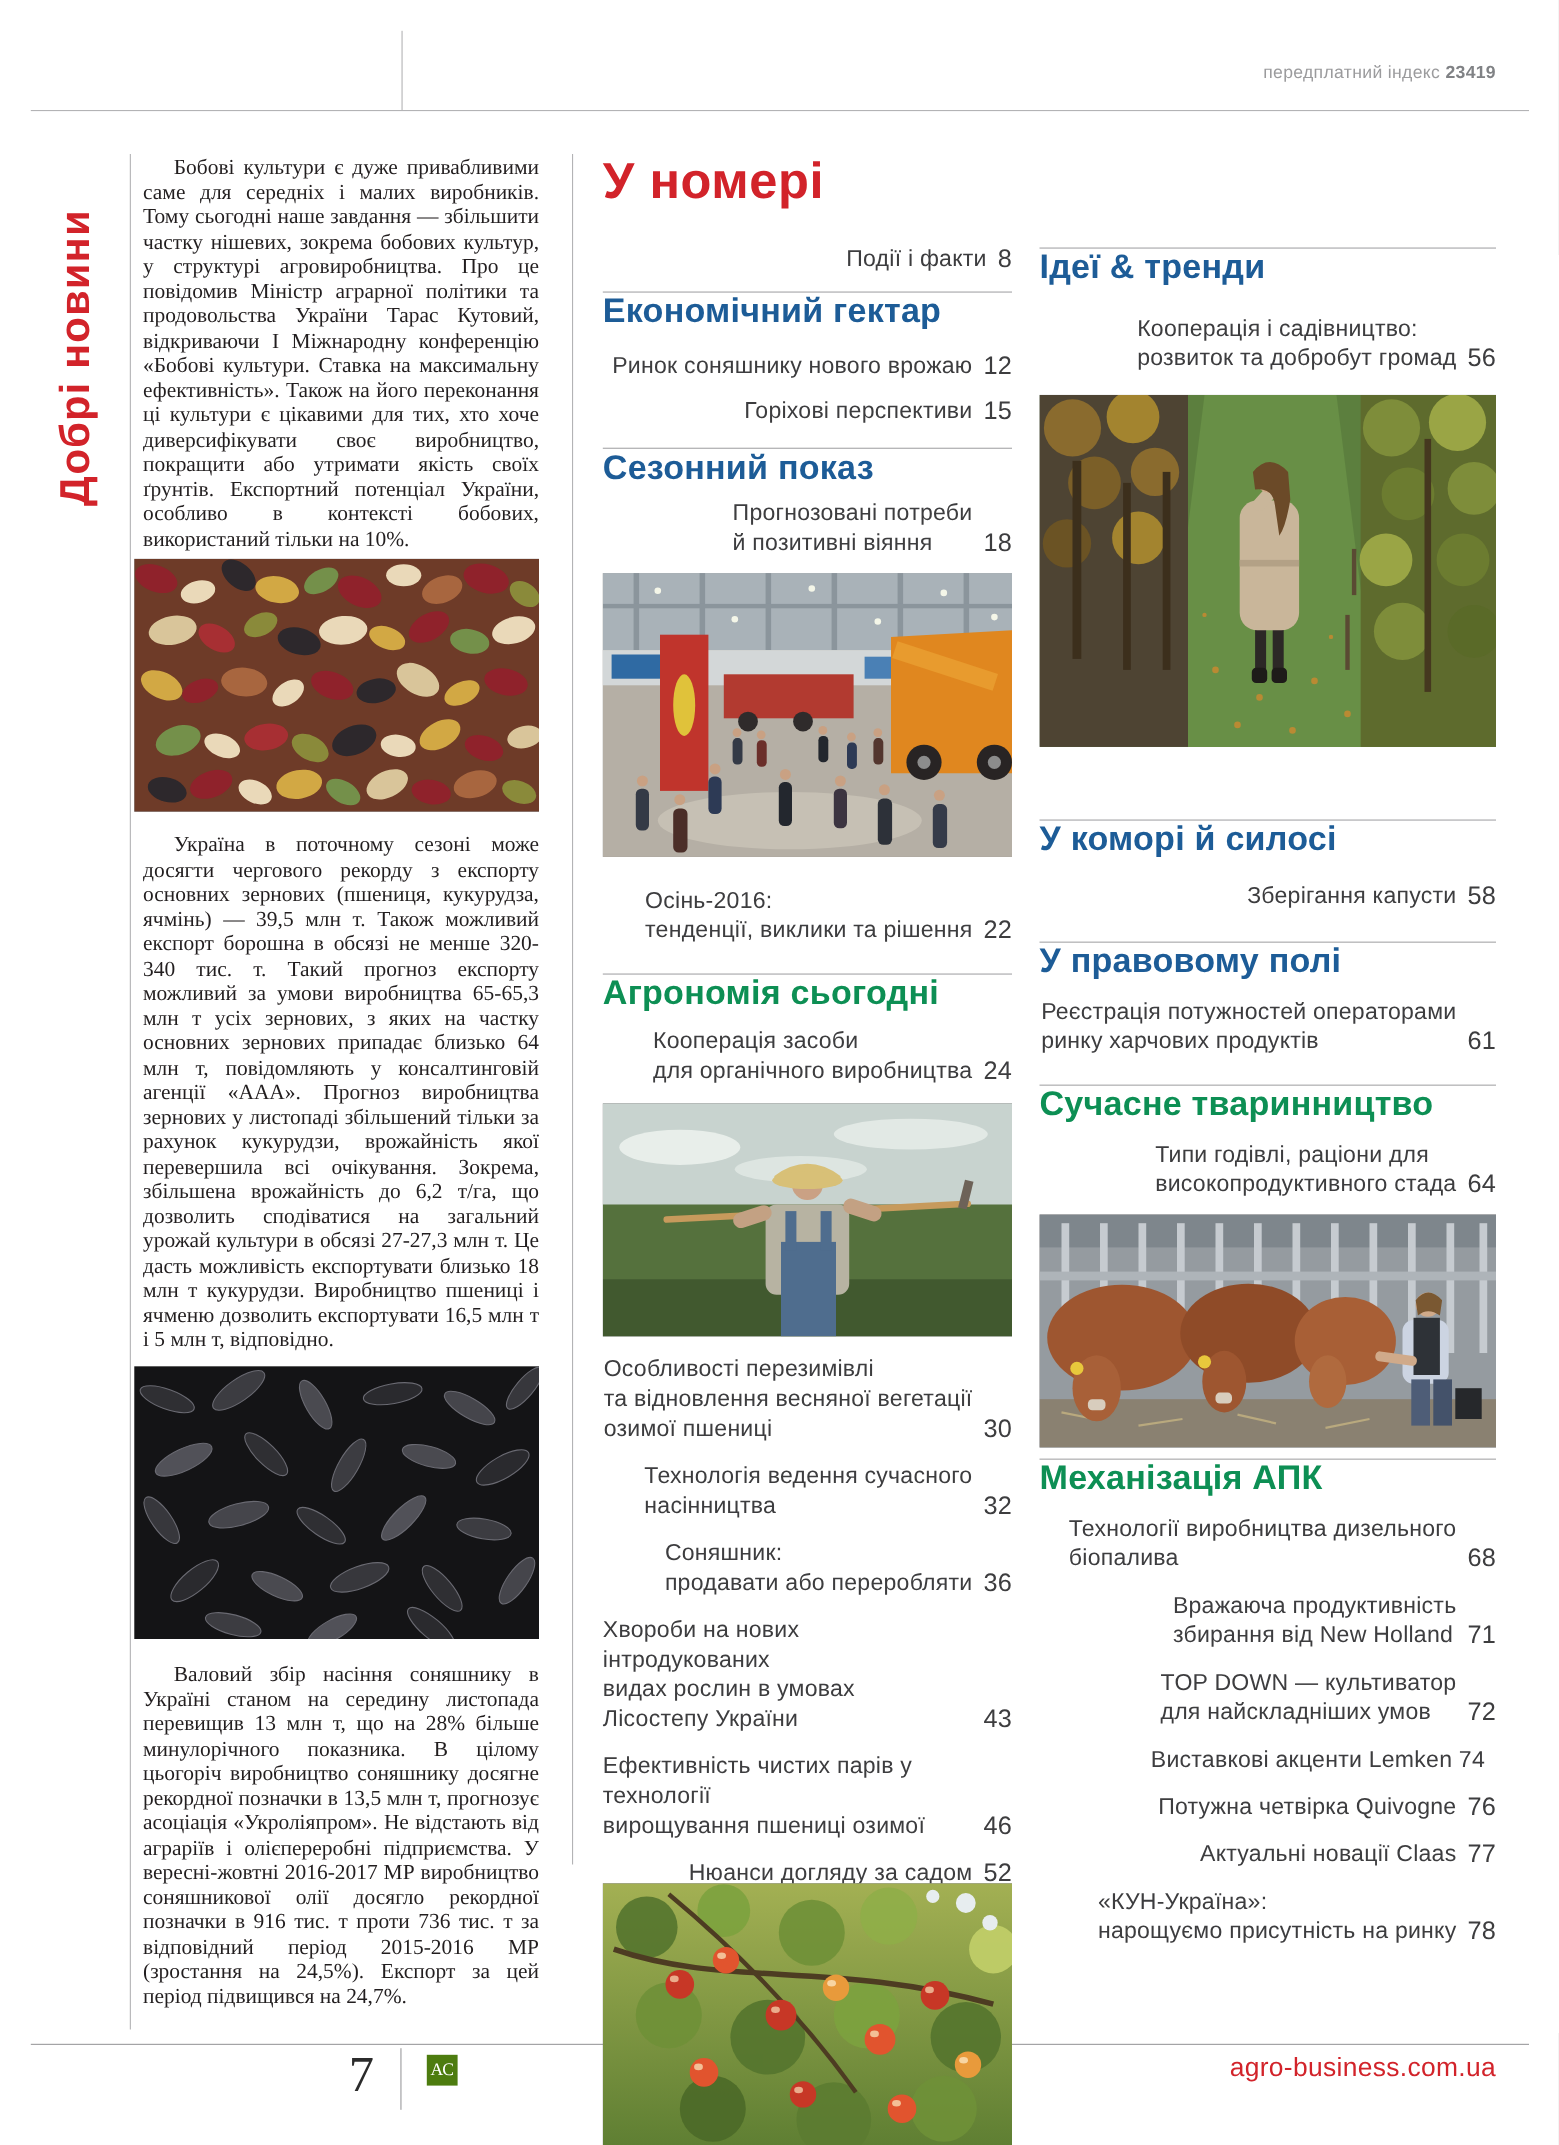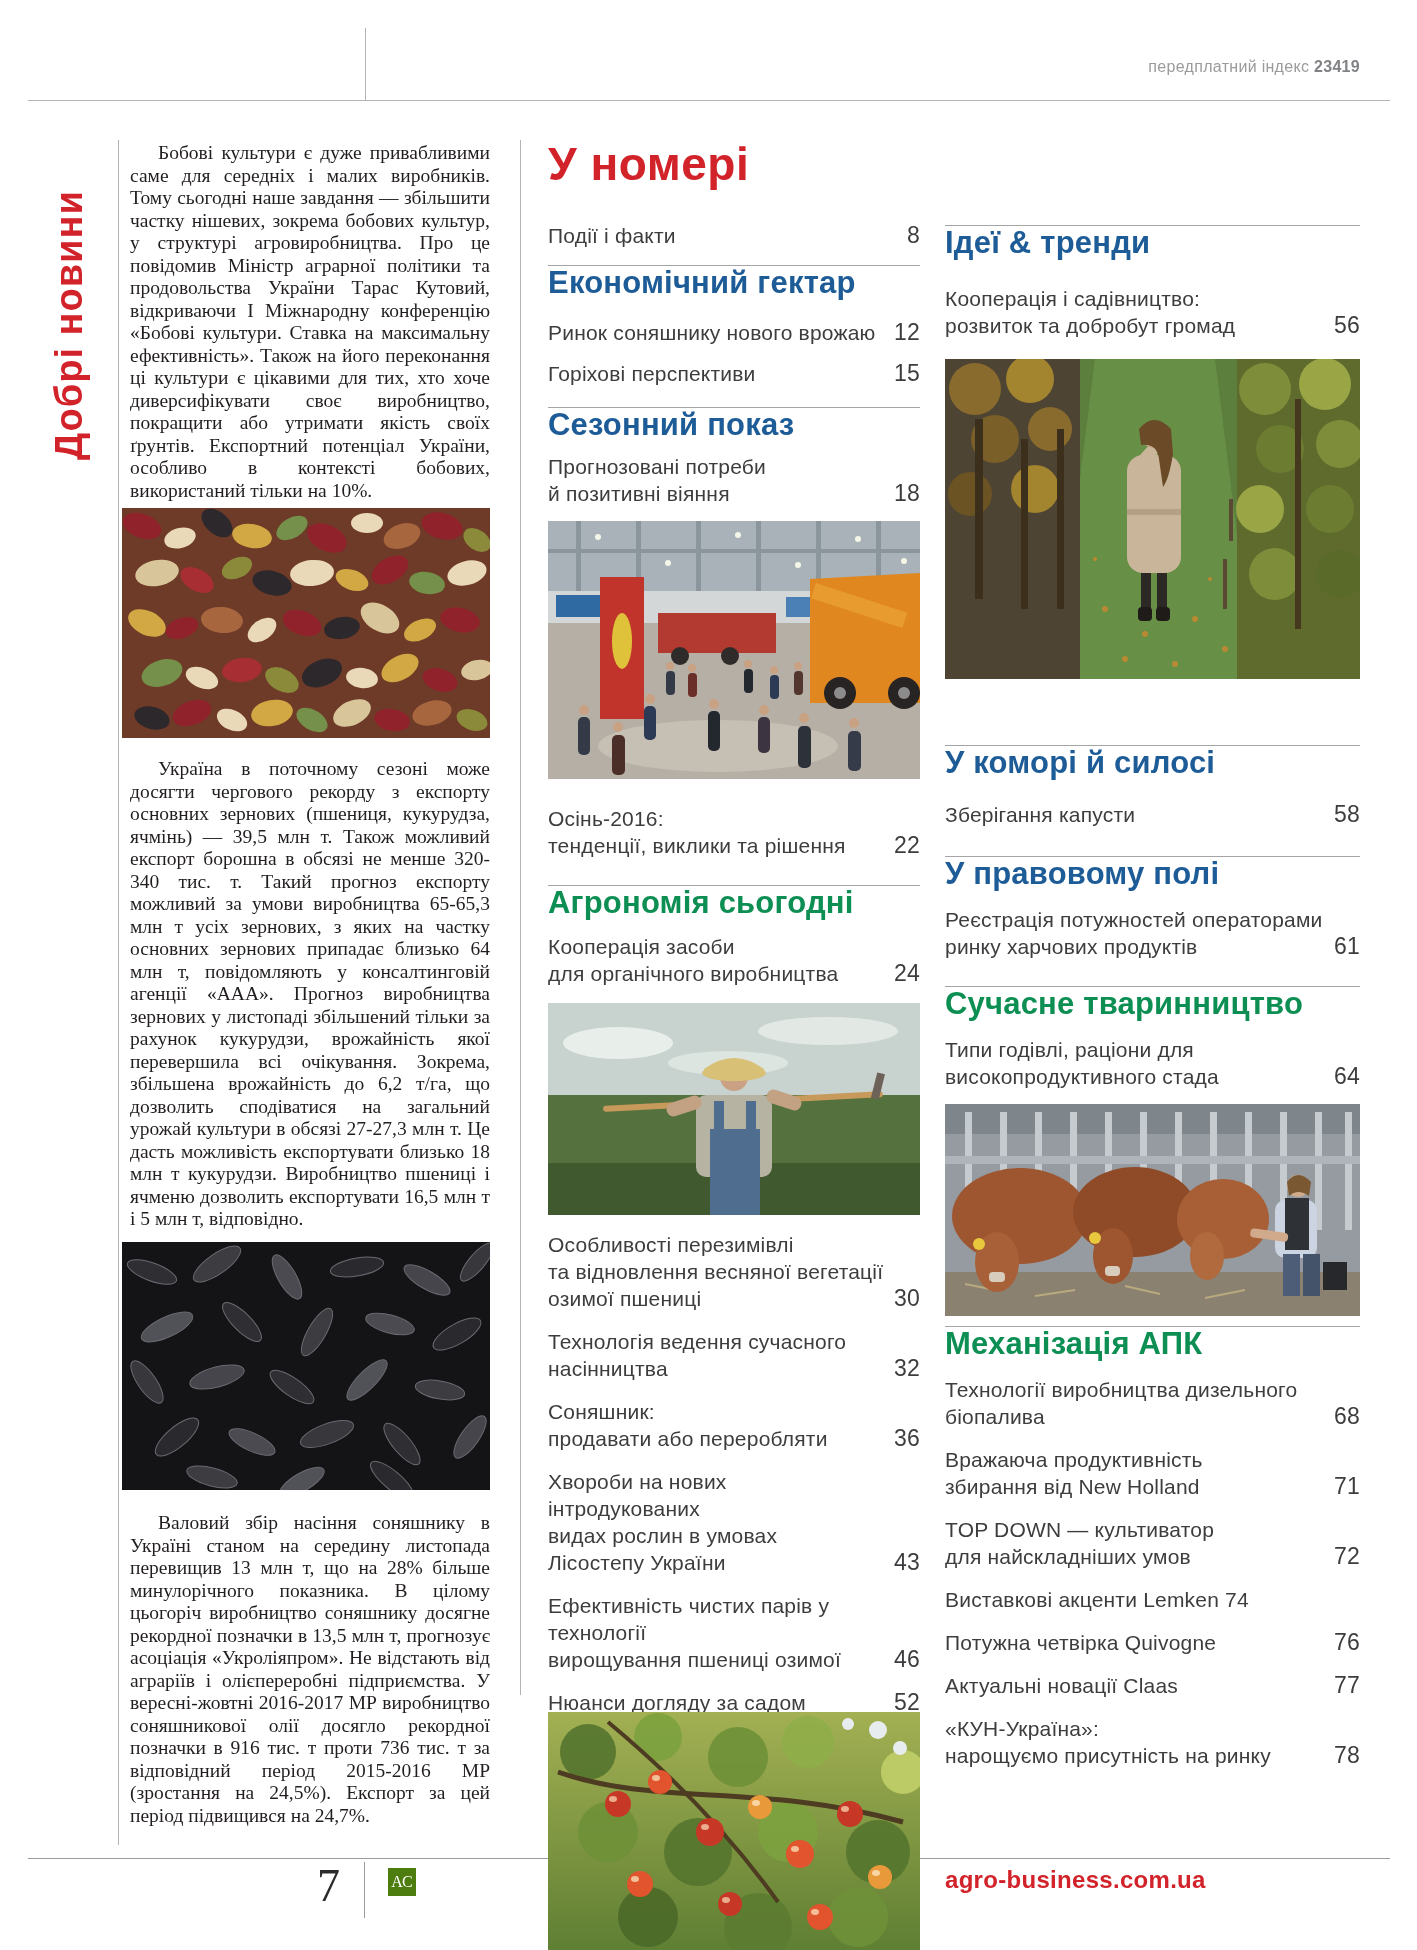--- a/index.html
+++ b/index.html
@@ -24,37 +24,37 @@
   
   .mid-vrule{position:absolute;left:520px;top:140px;width:1px;height:1555px;background:#b3b3b5;}
   .col{position:absolute;}
   .col-mid{left:548px;top:140px;width:372px;}
   .col-right{left:945px;top:225px;width:415px;}
   .toc-title{font-size:46px;line-height:48px;font-weight:bold;color:#d2232a;margin:0 0 34px 0;letter-spacing:.5px;}
   h2.sec{font-size:31px;line-height:33px;font-weight:bold;margin:0;letter-spacing:.2px;
          font-family:"Liberation Sans",sans-serif;}
   .blue{color:#1d5c97;} .green{color:#0d8f54;}
   .rule{border:0;border-top:1px solid #a5a5a7;margin:0;}
-  .entry{display:flex;justify-content:space-between;align-items:flex-end;
+  .entry{display:flex;justify-content:flex-end;align-items:flex-end;
          font-size:21px;line-height:27px;color:#3d3d3f;letter-spacing:.2px;}
   .entry .t{white-space:pre-line;}
   .entry .p{font-size:23px;margin-left:10px;color:#3d3d3f;}
   .ph-flow{width:100%;overflow:hidden;}
   .mt10{margin-top:10px}.mt12{margin-top:12px}.mt14{margin-top:14px}.mt16{margin-top:16px}
   .mt18{margin-top:16px}.mt20{margin-top:20px}.mt22{margin-top:22px}.mt26{margin-top:26px}
   .mt28{margin-top:28px}.mt66{margin-top:66px}
   
   .footer-rule{position:absolute;left:28px;top:1858px;width:1362px;height:1px;background:#9b9b9d;z-index:1;}
   .page-num{position:absolute;left:250px;top:1860px;width:90px;text-align:right;z-index:3;
             font-family:"Liberation Serif",serif;font-size:46px;line-height:52px;color:#2b2b2b;}
   .footer-vline{position:absolute;left:364px;top:1862px;width:1px;height:56px;background:#9b9b9d;z-index:3;}
   .publisher{position:absolute;left:388px;top:1868px;width:28px;height:28px;background:#4d7c0f;z-index:3;
              color:#fff;font-family:"Liberation Serif",serif;font-size:16px;text-align:center;line-height:28px;}
-  .website{position:absolute;left:945px;top:1866px;width:415px;text-align:left;z-index:3;
-           font-size:24px;font-weight:bold;color:#d2232a;letter-spacing:.3px;}
+  .website{position:absolute;left:945px;top:1866px;width:415px;text-align:right;z-index:3;
+           font-size:24px;font-weight:normal;color:#d2232a;letter-spacing:.3px;}
   .apple-abs{left:548px;top:1712px;width:372px;height:238px;z-index:2;}
 </style>
 </head>
 <body>
 
 <div class="page">
 
   <div class="header-text">
     <span>передплатний індекс</span>
     <b>23419</b>

